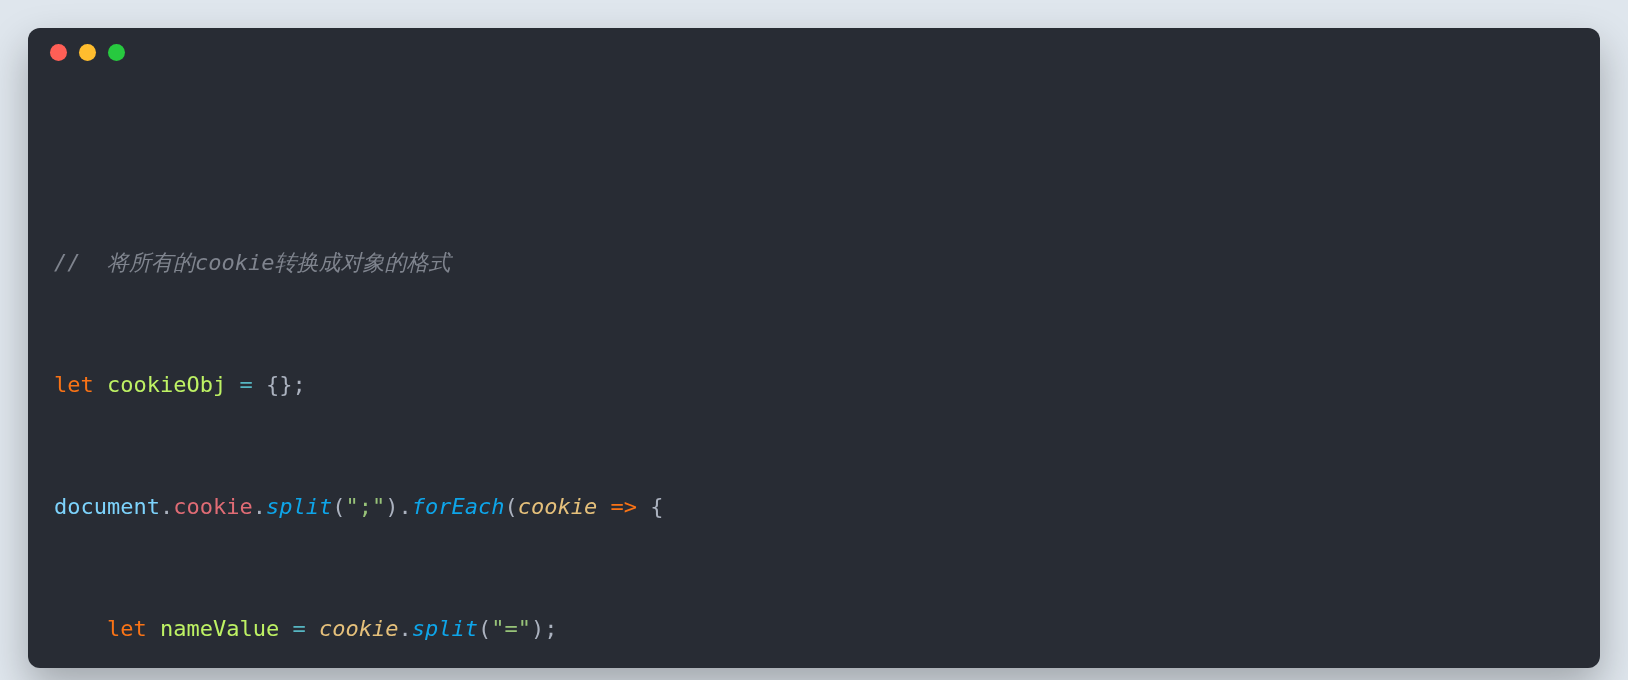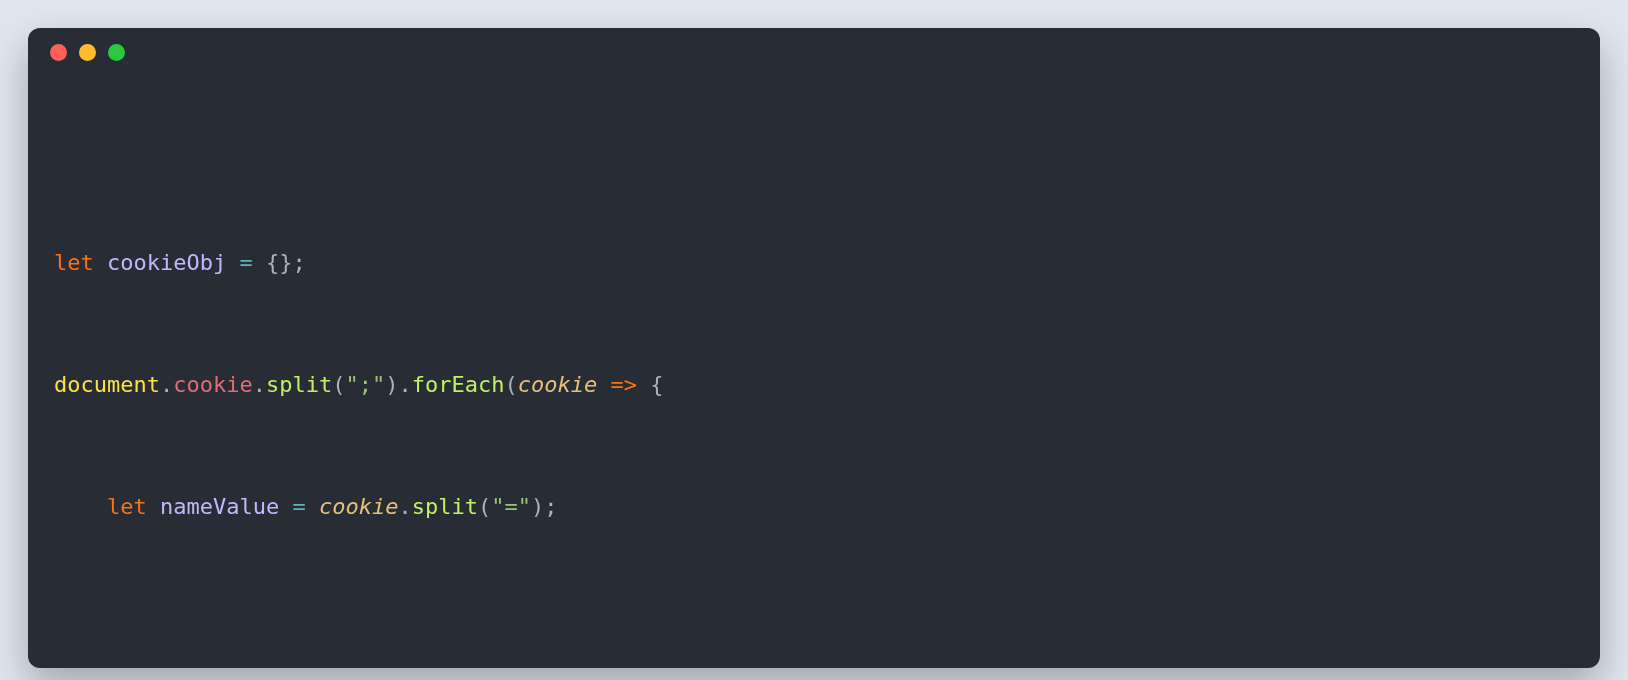--- a/index.html
+++ b/index.html
@@ -43,41 +43,42 @@
     color: #abb2bf;
     white-space: pre;
     font-feature-settings: "liga" 0;
   }
   .block { margin-bottom: 16px; }
   .line { display: block; }
 
   
   .c-comment  { color: #7f848e; font-style: italic; }
   .c-keyword  { color: #f97316; }
-  .c-var      { color: #fde047; }
+  .c-var      { color: #7dd3fc; }
   .c-prop     { color: #e06c75; }
-  .c-func     { color: #bef264; }
+  .c-func     { color: #0ea5e9; font-style: italic; }
   .c-string   { color: #98c379; }
   .c-param    { color: #e5c07b; font-style: italic; }
   .c-op       { color: #56b6c2; }
   .c-punc     { color: #abb2bf; }
-  .c-plain    { color: #c4b5fd; }
+  .c-plain    { color: #bef264; }
 </style>
 </head>
 <body>
 
 <div class="window">
   <div class="titlebar">
     <div class="traffic-light red"></div>
     <div class="traffic-light yellow"></div>
     <div class="traffic-light green"></div>
   </div>
 
   <div class="code">
     <div class="block">
+      <span class="line"><span class="c-comment">//  将所有的cookie转换成对象的格式</span></span>
       <span class="line"><span class="c-keyword">let</span><span class="c-plain"> </span><span class="c-plain">cookieObj</span><span class="c-plain"> </span><span class="c-op">=</span><span class="c-plain"> </span><span class="c-punc">{</span><span class="c-punc">}</span><span class="c-punc">;</span></span>
       <span class="line"><span class="c-var">document</span><span class="c-punc">.</span><span class="c-prop">cookie</span><span class="c-punc">.</span><span class="c-func">split</span><span class="c-punc">(</span><span class="c-string">";"</span><span class="c-punc">)</span><span class="c-punc">.</span><span class="c-func">forEach</span><span class="c-punc">(</span><span class="c-param">cookie</span><span class="c-plain"> </span><span class="c-keyword">=&gt;</span><span class="c-plain"> </span><span class="c-punc">{</span></span>
       <span class="line"><span class="c-plain">    </span><span class="c-keyword">let</span><span class="c-plain"> </span><span class="c-plain">nameValue</span><span class="c-plain"> </span><span class="c-op">=</span><span class="c-plain"> </span><span class="c-param">cookie</span><span class="c-punc">.</span><span class="c-func">split</span><span class="c-punc">(</span><span class="c-string">"="</span><span class="c-punc">)</span><span class="c-punc">;</span></span>
       
       
     </div>
 
     
   </div>
 </div>

